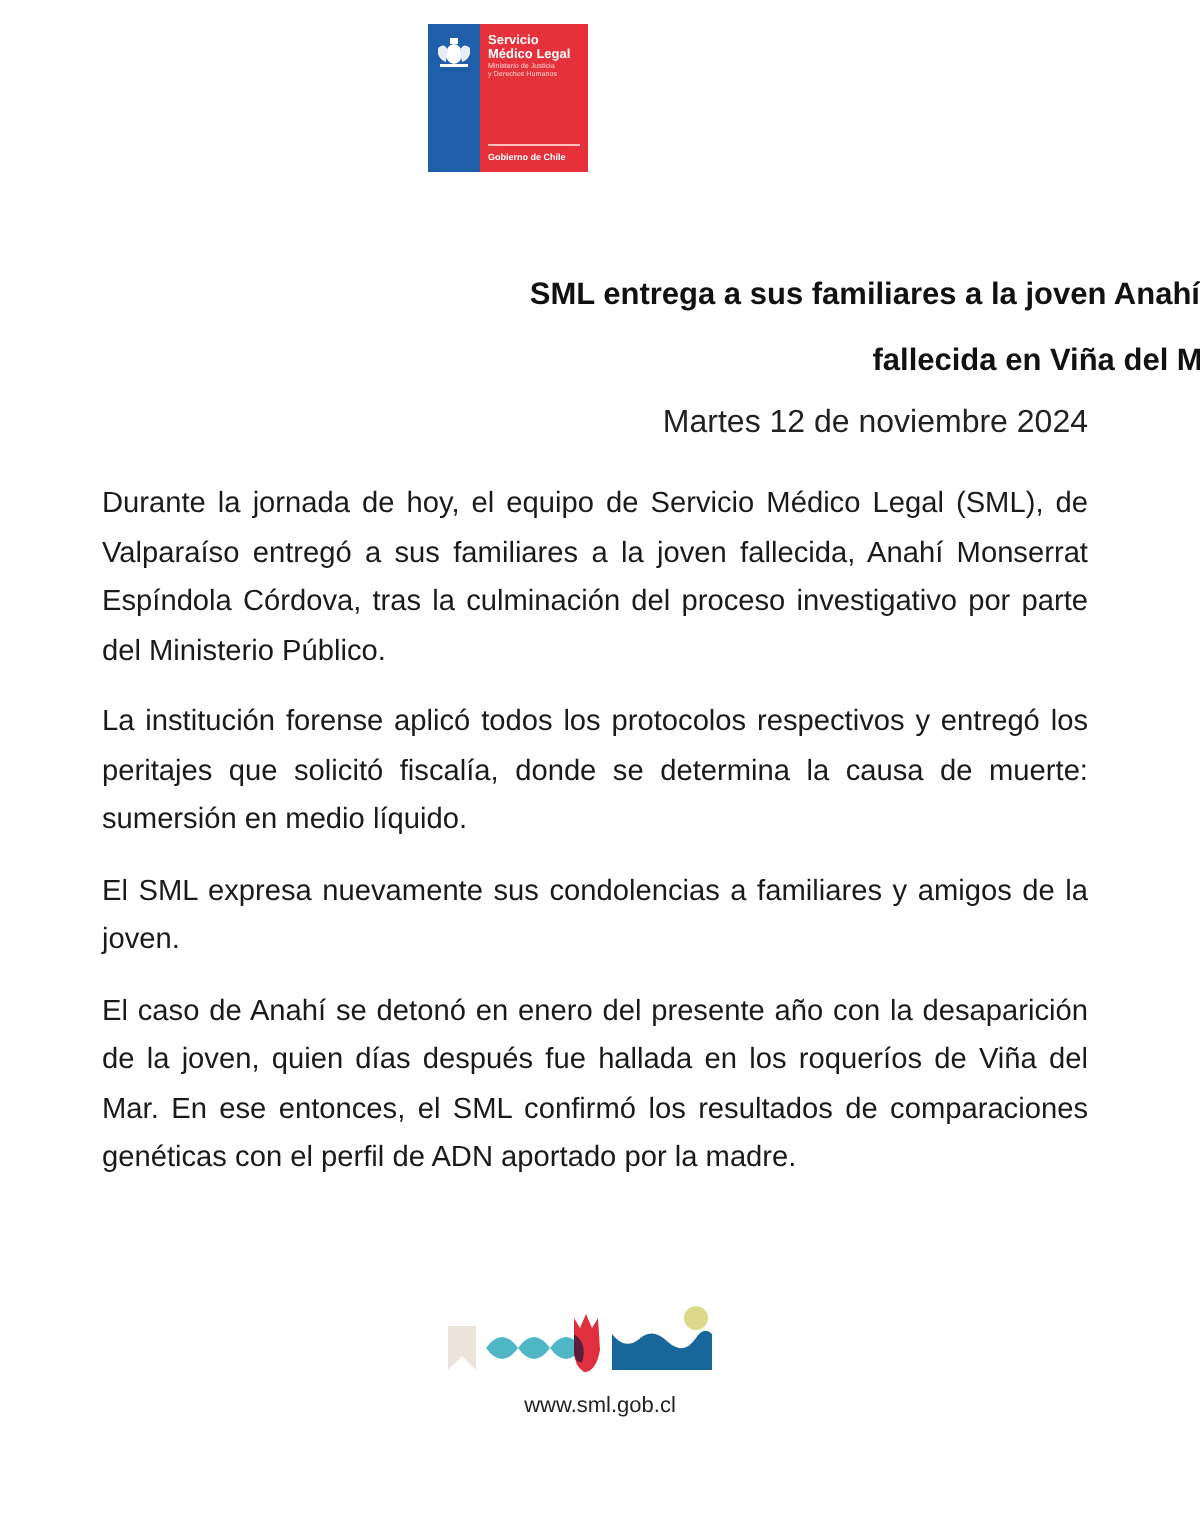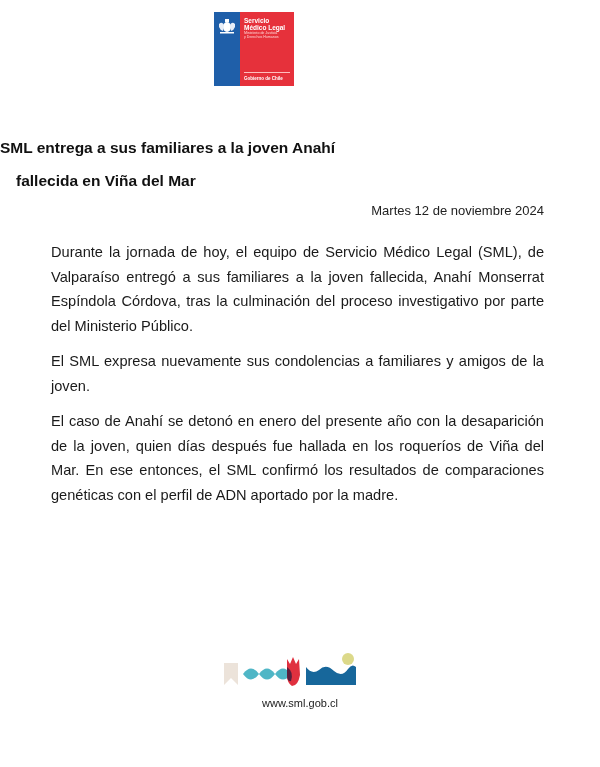--- a/index.html
+++ b/index.html
@@ -16,24 +16,24 @@
     .gov-red .t3 { position: absolute; left: 4px; bottom: 5px; font-size: 4.5px; font-weight: bold; }
     .gov-red .sep { position: absolute; left: 4px; right: 4px; bottom: 13px; height: 0.6px; background: #ffbdbd; }
 
     .sml-logo { position: absolute; left: 86px; top: 0; width: 86px; height: 80px; }
     .sml-mark { position: absolute; left: 0; top: -6px; font-family: "Liberation Sans", sans-serif; font-weight: bold; font-size: 49px; letter-spacing: -3px; color: #1e73be; transform: scaleX(0.96); transform-origin: left; line-height: 60px; }
     .sml-sub { position: absolute; left: 1px; top: 51px; font-size: 9px; color: #1e73be; white-space: nowrap; letter-spacing: -0.2px; }
     .sml-rule { position: absolute; left: 1px; top: 63px; width: 81px; height: 1px; background: #1e73be; }
     .sml-since { position: absolute; right: 4px; top: 66px; font-size: 6.5px; font-weight: bold; color: #1e73be; }
 
     
-    .title { position: absolute; left: 0; width: 600px; text-align: left; font-weight: bold; font-size: 15.5px; color: #111; }
+    .title { position: absolute; left: 0; width: 600px; text-align: right; font-weight: bold; font-size: 15.5px; color: #111; }
     .title.l1 { top: 139px; }
     .title.l2 { top: 172px; margin-left: 16px; }
-    .date { position: absolute; right: 56px; top: 203px; font-size: 13px; color: #222; }
+    .date { position: absolute; right: 56px; top: 203px; font-size: 16px; color: #222; }
 
     
     .body { position: absolute; left: 51px; width: 493px; top: 240px; font-size: 14.6px; line-height: 24.5px; color: #1a1a1a; }
     .body p { margin: 0 0 11px 0; text-align: justify; text-align-last: left; }
 
     
     .footer-art { position: absolute; left: 224px; top: 653px; width: 150px; height: 34px; }
     .url { position: absolute; left: 0; width: 600px; top: 697px; text-align: center; font-size: 11px; color: #222; }
   </style>
 </head>
@@ -65,20 +65,21 @@
   </div>
 
 </div>
 
 <div class="title l1">SML entrega a sus familiares a la joven Anahí</div>
 <div class="title l2">fallecida en Viña del Mar</div>
 <div class="date">Martes 12 de noviembre 2024</div>
 
 <div class="body">
   <p>Durante la jornada de hoy, el equipo de Servicio Médico Legal (SML), de Valparaíso entregó a sus familiares a la joven fallecida, Anahí Monserrat Espíndola Córdova, tras la culminación del proceso investigativo por parte del Ministerio Público.</p>
+  <p>La institución forense aplicó todos los protocolos respectivos y entregó los peritajes que solicitó fiscalía, donde se determina la causa de muerte: sumersión en medio líquido.</p>
   <p>El SML expresa nuevamente sus condolencias a familiares y amigos de la joven.</p>
   <p>El caso de Anahí se detonó en enero del presente año con la desaparición de la joven, quien días después fue hallada en los roqueríos de Viña del Mar. En ese entonces, el SML confirmó los resultados de comparaciones genéticas con el perfil de ADN aportado por la madre.</p>
 </div>
 
 <svg class="footer-art" viewBox="0 0 150 34">
 
   <path d="M0 10 H14 V32 L7 25 L0 32 Z" fill="#ece3da"></path>
 
   <path d="M19 21 Q27 10 35 21 Q27 32 19 21 Z" fill="#4fb6c6"></path>
   <path d="M35 21 Q43 10 51 21 Q43 32 35 21 Z" fill="#4fb6c6"></path>

